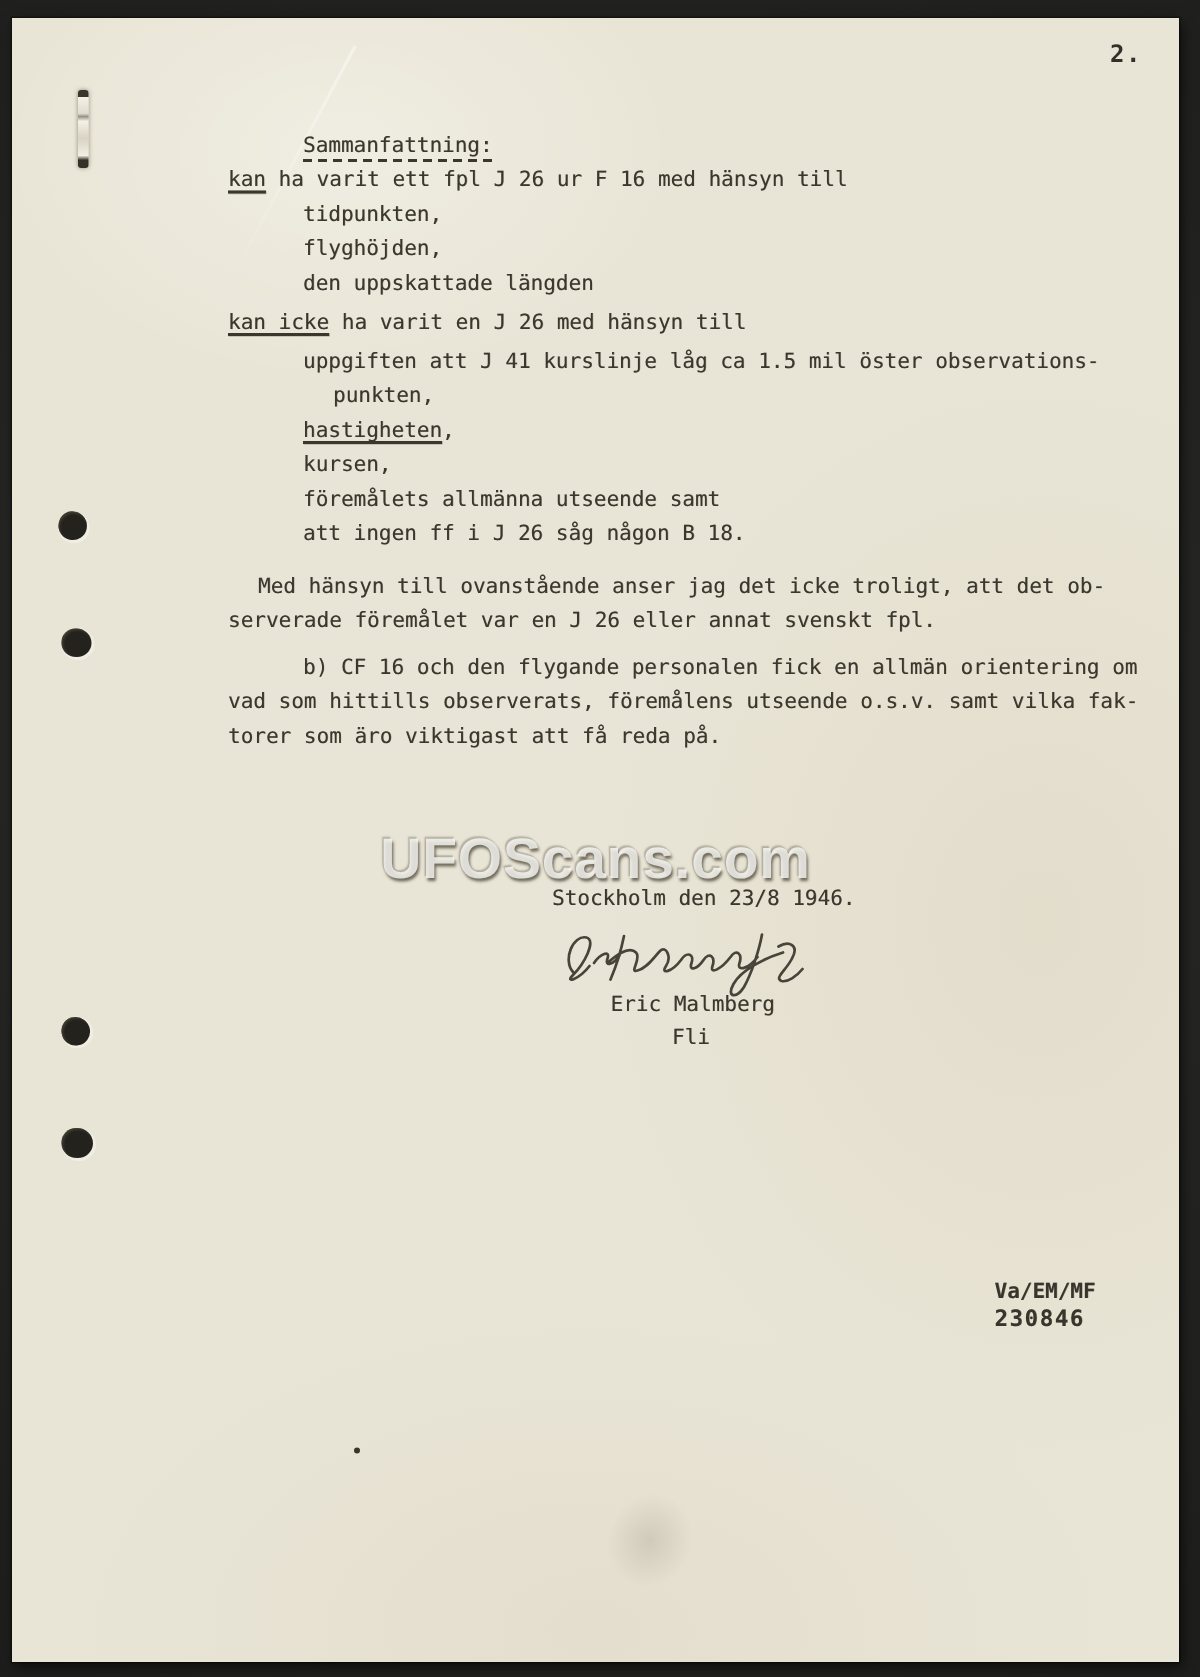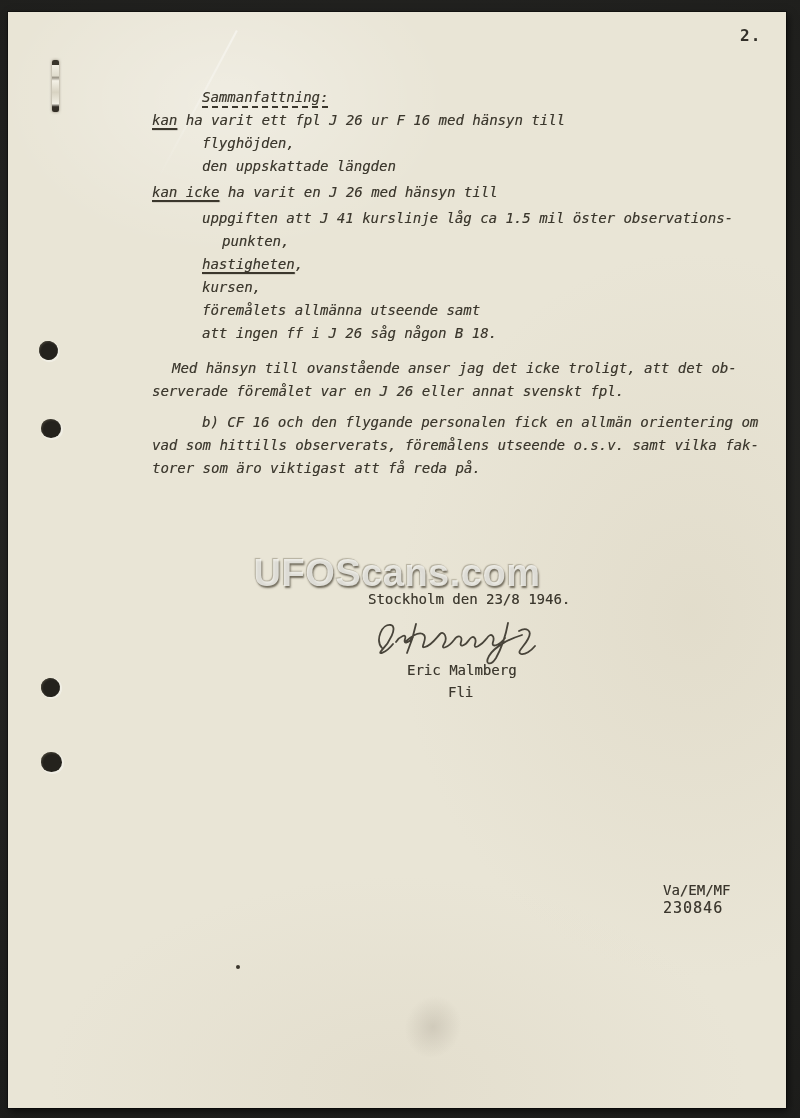--- a/index.html
+++ b/index.html
@@ -46,21 +46,21 @@
   }
   .hole.h1{left:31px;top:329px;transform:rotate(12deg);}
   .hole.h2{left:33px;top:407px;width:20px;}
   .hole.h3{left:33px;top:666px;transform:rotate(-8deg);}
   .hole.h4{left:33px;top:740px;width:21px;height:20px;}
   .doc-body{
     position:absolute;left:144px;top:74px;width:620px;
     font-size:14px;line-height:23px;color:#3b372d;
     text-shadow:0.3px 0.3px 0.4px rgba(59,55,45,0.45);
   }
-  .line{white-space:pre;font-style:italic;}
+  .line{white-space:pre;}
   .indent{margin-left:50px;}
   .deep{margin-left:70px;}
   .gap-xs{margin-top:3px;}
   .gap-sm{margin-top:8px;}
   .gap-md{margin-top:8px;}
   .gap-lg{margin-top:12px;margin-left:20px;}
   .u-solid{text-decoration:underline;text-decoration-thickness:1.5px;text-underline-offset:3px;}
   .u-dashed{border-bottom:2px dashed #3b372d;padding-bottom:1px;}
   .watermark{
     position:absolute;left:0;top:540px;width:100%;text-align:center;
@@ -68,22 +68,22 @@
     color:rgba(250,250,246,0.80);letter-spacing:0.5px;
     text-shadow:1px 2px 2px rgba(92,86,70,0.85), -1px -1px 1px rgba(130,124,106,0.5);
     pointer-events:none;
   }
   .closing{position:absolute;left:0;top:0;font-size:14px;color:#3b372d;
     text-shadow:0.3px 0.3px 0.4px rgba(59,55,45,0.45);}
   .dateline{position:absolute;left:360px;top:579px;white-space:pre;}
   .signature{position:absolute;left:358px;top:600px;}
   .signed-name{position:absolute;left:399px;top:650px;white-space:pre;}
   .signed-title{position:absolute;left:440px;top:672px;white-space:pre;}
-  .stamp{position:absolute;left:655px;top:869px;font-size:14px;color:#39352c;line-height:18px;
-    text-shadow:0.3px 0.3px 0.4px rgba(59,55,45,0.45);}
+  .stamp{position:absolute;left:655px;top:840px;font-size:14px;color:#39352c;line-height:18px;
+    text-shadow:0.3px 0.3px 0.4px rgba(59,55,45,0.45);font-weight:bold;}
   .stamp .num{font-size:15px;letter-spacing:1px;}
   .speck{position:absolute;left:228px;top:953px;width:4px;height:4px;background:#3a362c;border-radius:50%;}
   .smudge{
     position:absolute;left:380px;top:970px;width:90px;height:90px;
     background:radial-gradient(ellipse 40px 45px at 50% 50%, rgba(160,152,138,0.30), rgba(160,152,138,0) 70%);
     transform:rotate(20deg);
   }
 </style>
 </head>
 <body>
@@ -96,20 +96,21 @@
   <div class="staple"></div>
 
   <div class="hole h1"></div>
   <div class="hole h2"></div>
   <div class="hole h3"></div>
   <div class="hole h4"></div>
 
   <div class="doc-body">
       <div class="line indent"><span class="u-dashed">Sammanfattning:</span></div>
       <div class="line"><span class="u-solid">kan</span><span> ha varit ett fpl J 26 ur F 16 med hänsyn till</span></div>
+      <div class="line indent"><span>tidpunkten,</span></div>
       <div class="line indent"><span>flyghöjden,</span></div>
       <div class="line indent"><span>den uppskattade längden</span></div>
       <div class="line  gap-xs"><span class="u-solid">kan icke</span><span> ha varit en J 26 med hänsyn till</span></div>
       <div class="line indent gap-xs"><span>uppgiften att J 41 kurslinje låg ca 1.5 mil öster observations-</span></div>
       <div class="line deep"><span>punkten,</span></div>
       <div class="line indent"><span class="u-solid">hastigheten</span><span>,</span></div>
       <div class="line indent"><span>kursen,</span></div>
       <div class="line indent"><span>föremålets allmänna utseende samt</span></div>
       <div class="line indent"><span>att ingen ff i J 26 såg någon B 18.</span></div>
       <div class="line indent gap-lg"><span>Med hänsyn till ovanstående anser jag det icke troligt, att det ob-</span></div>

